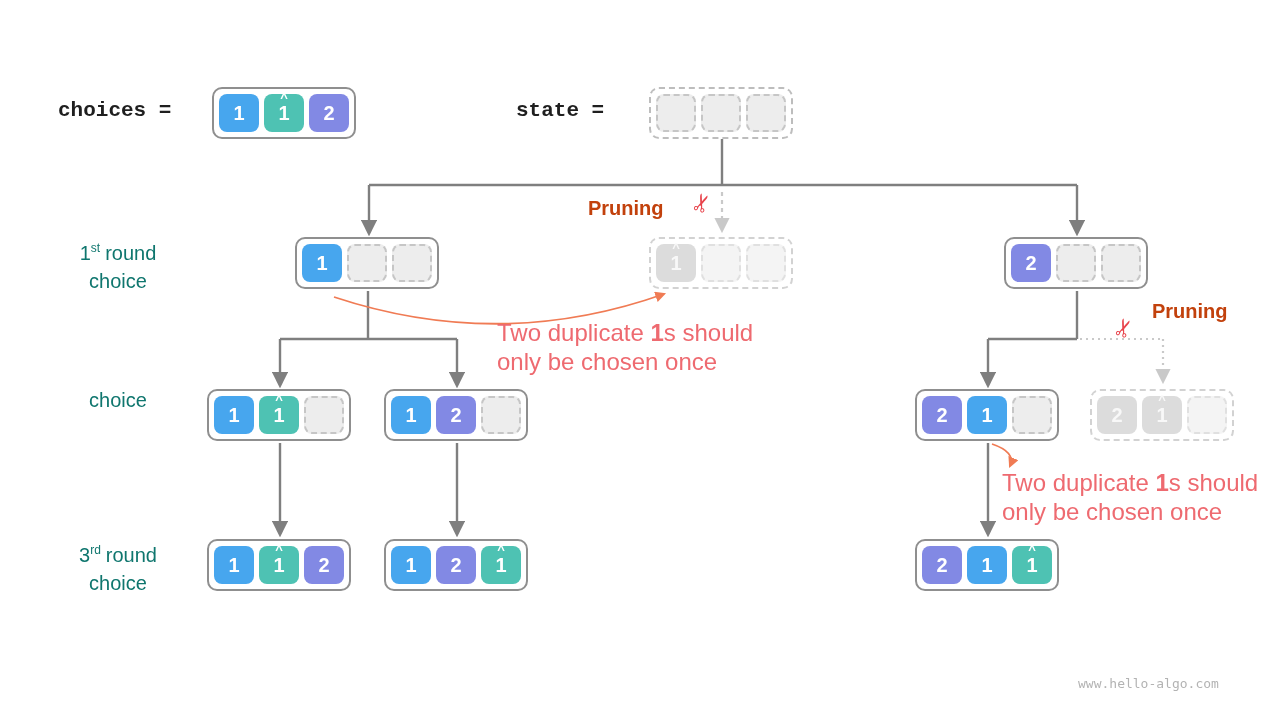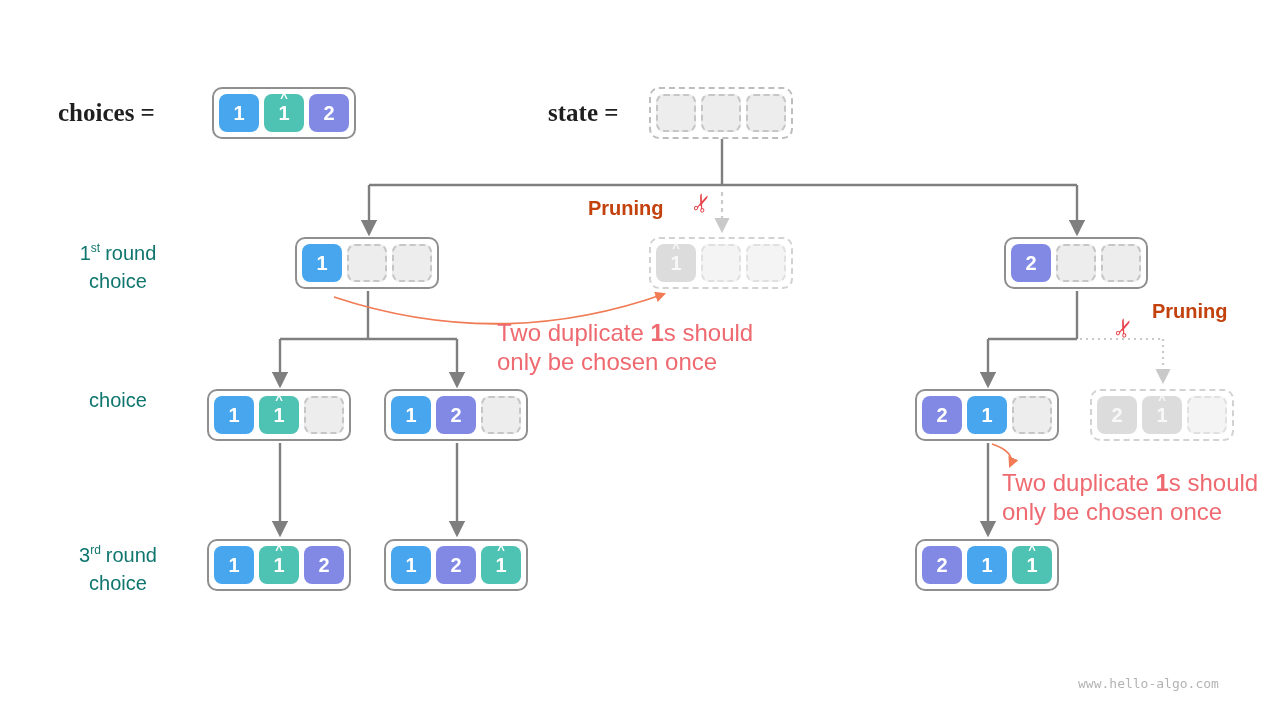--- a/index.html
+++ b/index.html
@@ -16,22 +16,22 @@
         align-items:center;justify-content:center;font-weight:700;font-size:20px;color:#fff;}
   .cell.blue{background:#47a6ee;}
   .cell.teal{background:#4ec2b3;}
   .cell.purple{background:#8289e4;}
   .cell.graycell{background:#dcdcdc;color:#f8f8f8;}
   .cell.empty{background:#ededed;border:2px dashed #c6c6c6;width:36px;height:34px;}
   .box.pruned .cell.empty{background:#f4f4f4;border-color:#e0e0e0;}
   .hat{position:absolute;top:-2px;left:0;right:0;text-align:center;font-size:13px;line-height:12px;font-weight:700;}
   .v{line-height:1;}
 
-  .mono-label{position:absolute;font-family:Liberation Serif, serif;font-weight:700;
-              font-size:25px;color:#1f1f1f;white-space:pre;}
+  .mono-label{position:absolute;font-family:Liberation Mono, monospace;font-weight:700;
+              font-size:21px;color:#1f1f1f;white-space:pre;}
   .round-label{position:absolute;width:130px;text-align:center;font-size:20px;color:#0f766e;line-height:28px;}
   .round-label sup{font-size:12px;}
   .round-label .w1{margin-left:5px;}
 
   .prune{position:absolute;font-weight:700;font-size:20px;color:#c2410c;}
   .scissors{position:absolute;font-size:24px;color:#e8434b;transform:rotate(-70deg);line-height:1;}
   .ann{position:absolute;font-size:24px;color:#ee6a70;line-height:29px;}
   .ann b{font-weight:700;}
   .watermark{position:absolute;font-family:"DejaVu Sans Mono",monospace;font-size:13px;color:#b3b3b3;}
 </style>
@@ -73,21 +73,21 @@
     <path d="M988,443 L988,534" stroke="#7f7f7f" stroke-width="2.4" fill="none" marker-end="url(#mgray)"></path>
 
     <path d="M1080,339 L1163,339" stroke="#c9c9c9" stroke-width="2.2" stroke-dasharray="2 4" fill="none"></path>
     <path d="M1163,339 L1163,381" stroke="#c9c9c9" stroke-width="2.2" stroke-dasharray="2 4" fill="none" marker-end="url(#mlight)"></path>
 
     <path d="M334,297 Q500,352 664,294" stroke="#f07b54" stroke-width="1.8" fill="none" marker-end="url(#morange)"></path>
     <path d="M992,444 Q1016,452 1010,466" stroke="#f07b54" stroke-width="1.8" fill="none" marker-end="url(#morange)"></path>
   </svg>
 
   <div class="mono-label" style="left:58px;top:99px">choices =</div>
-  <div class="mono-label" style="left:548px;top:99px">state =</div>
+  <div class="mono-label" style="left:516px;top:99px">state =</div>
 
   <div class="box" style="left:212px;top:87px">
     <span class="cell blue">
         <span class="v">1</span>
       </span>
     <span class="cell teal">
         <span class="hat">^</span>
         <span class="v">1</span>
       </span>
     <span class="cell purple">

